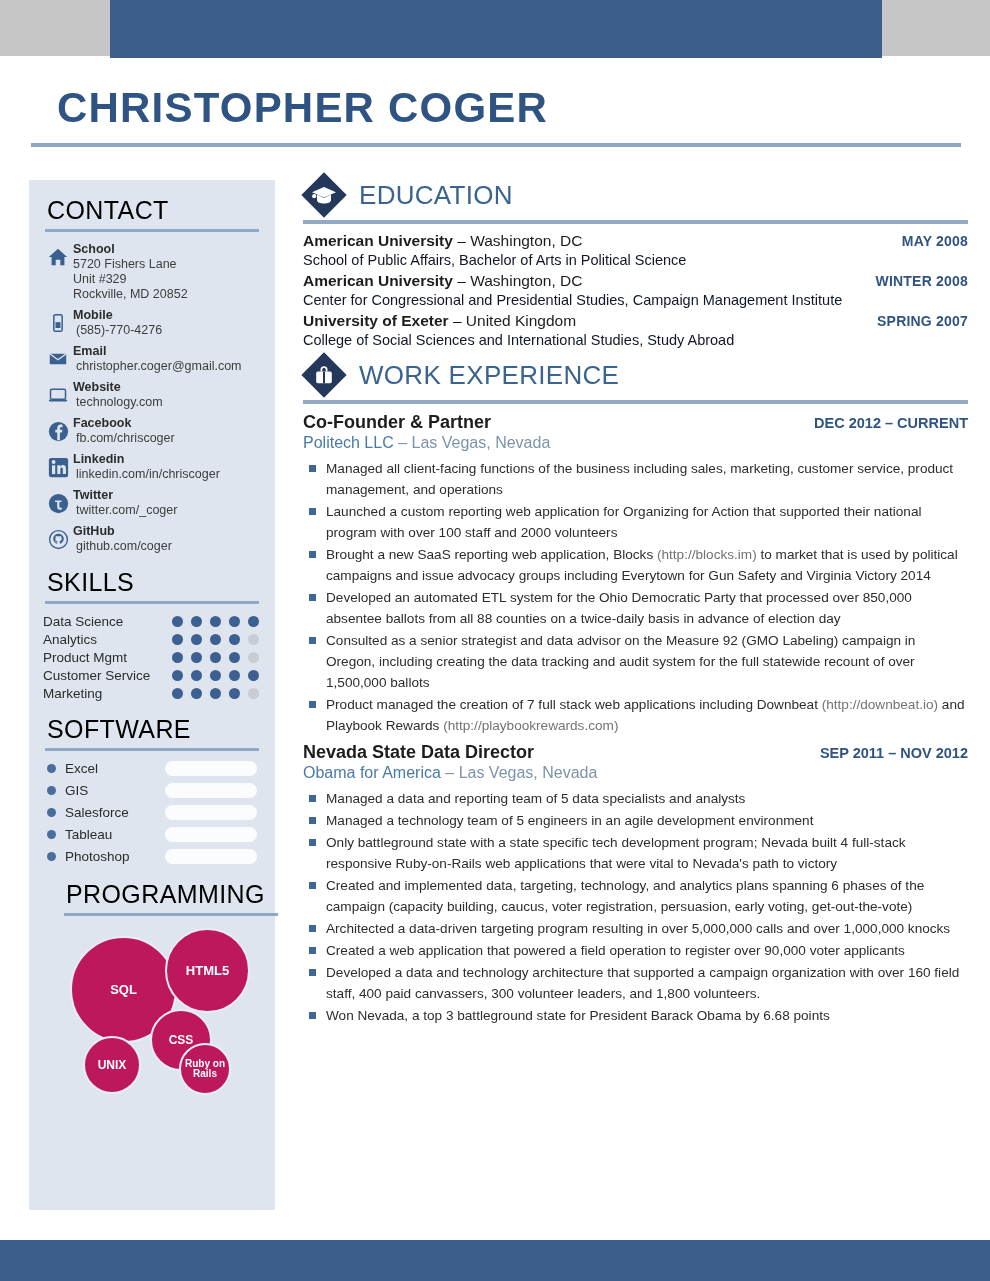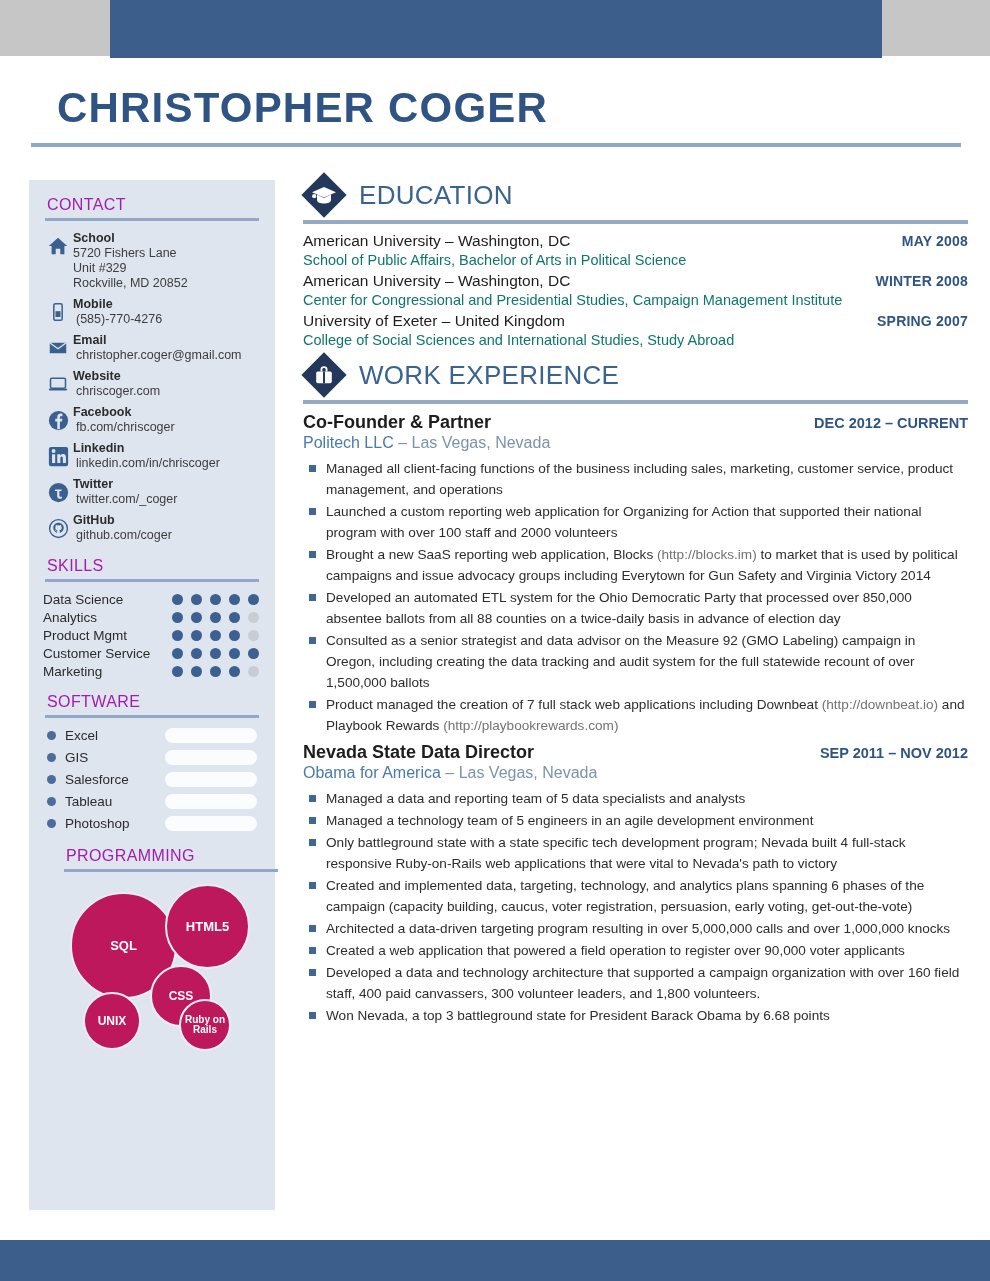--- a/index.html
+++ b/index.html
@@ -42,21 +42,21 @@
   }
 
   
   .sidebar {
     position: absolute; left: 29px; top: 180px;
     width: 246px; height: 1030px;
     background: #dfe5ef;
     padding: 16px 14px 10px 14px;
   }
   .side-head {
-    font-size: 16px; color: #a21caf; letter-spacing: .4px;
+    font-size: 25px; color: #000000; letter-spacing: .4px;
     font-weight: normal; padding-left: 4px;
   }
   .side-rule {
     height: 3px; background: #90a8c5; margin: 4px 0 10px 2px; width: 214px;
   }
 
   
   .c-row { display: flex; align-items: flex-start; margin-bottom: 6px; }
   .c-ico {
     width: 30px; min-width: 30px; height: 26px;
@@ -123,26 +123,26 @@
   .diamond svg { position: absolute; left: 8px; top: 9px; }
   .sec-title {
     font-size: 26px; color: #3a6390; letter-spacing: .3px;
   }
   .sec-rule { height: 4px; background: #93a9c4; margin: 2px 0 8px 0; }
 
   
   .edu-entry { margin-bottom: 4px; }
   .edu-line1 { display: flex; justify-content: space-between; align-items: baseline; }
   .edu-school { font-size: 15.5px; color: #1d1d1d; }
-  .edu-school b { font-weight: normal; }
+  .edu-school b { font-weight: bold; }
   .edu-date {
     font-size: 14px; font-weight: bold; color: #2f5484; letter-spacing: .2px;
     white-space: nowrap; padding-left: 12px;
   }
-  .edu-sub { font-size: 14.5px; color: #0f766e; margin-top: 2px; }
+  .edu-sub { font-size: 14.5px; color: #0f172a; margin-top: 2px; }
 
   
   .job { margin-top: 6px; }
   .job-line1 { display: flex; justify-content: space-between; align-items: baseline; }
   .job-title { font-size: 18px; font-weight: bold; color: #1d1d1d; }
   .job-date {
     font-size: 14.5px; font-weight: bold; color: #2f5484; white-space: nowrap;
     padding-left: 12px;
   }
   .job-org { font-size: 16px; color: #4a7aa8; margin-top: 1px; }
@@ -215,21 +215,21 @@
           </div>
           <div class="c-row">
             <div class="c-ico">
               <svg width="22" height="20" viewBox="0 0 24 24">
                 <rect x="3" y="5" width="18" height="12" rx="1.6" fill="none" stroke="#39608f" stroke-width="1.8"></rect>
                 <rect x="1" y="17.5" width="22" height="2.4" rx="1.2" fill="#39608f"></rect>
               </svg>
             </div>
             <div class="c-body">
               <div class="c-label">Website</div>
-              <div class="c-val">chriscoger.com</div>
+              <div class="c-val">technology.com</div>
             </div>
           </div>
           <div class="c-row">
             <div class="c-ico">
               <svg width="21" height="21" viewBox="0 0 24 24">
                 <circle cx="12" cy="12" r="11" fill="#39608f"></circle>
                 <path d="M13.6 22 V13 H16 L16.4 10 H13.6 V8.4 C13.6 7.5 13.8 7 15.1 7 H16.5 V4.2 C16.2 4.1 15.3 4 14.3 4 C12.1 4 10.6 5.4 10.6 7.9 V10 H8.3 V13 H10.6 V22 Z" fill="#dfe5ef"></path>
               </svg>
             </div>
             <div class="c-body">

